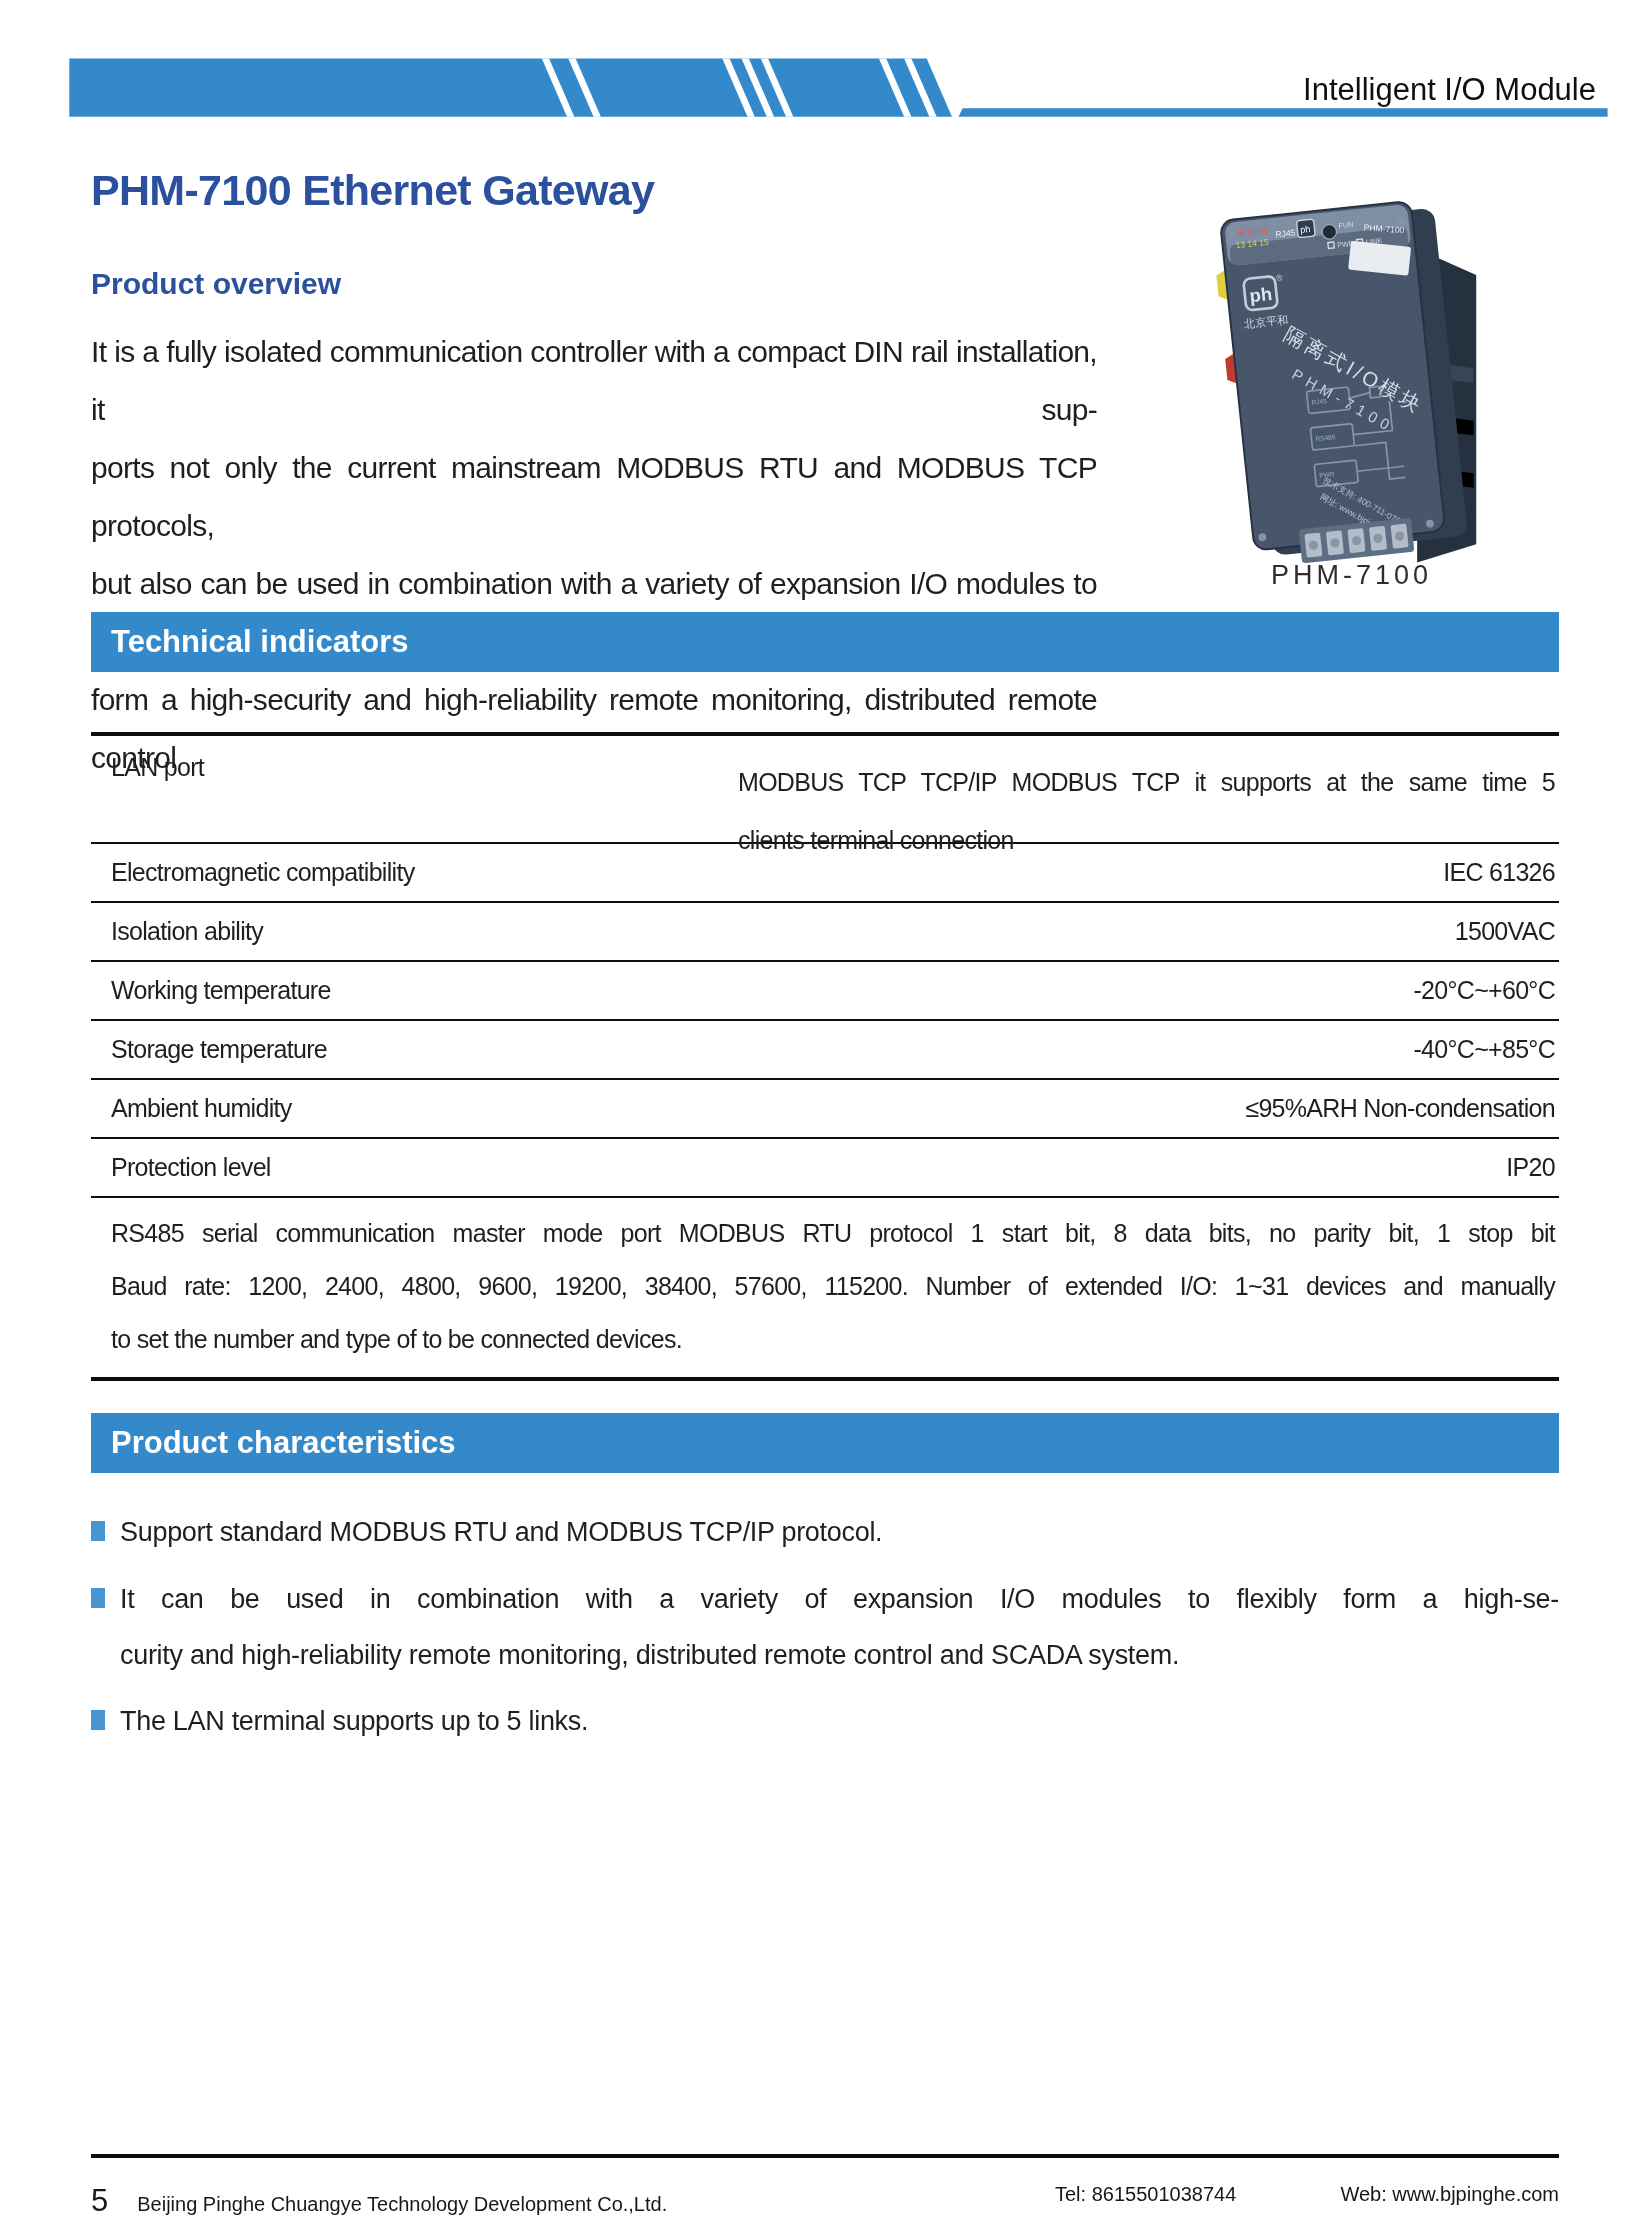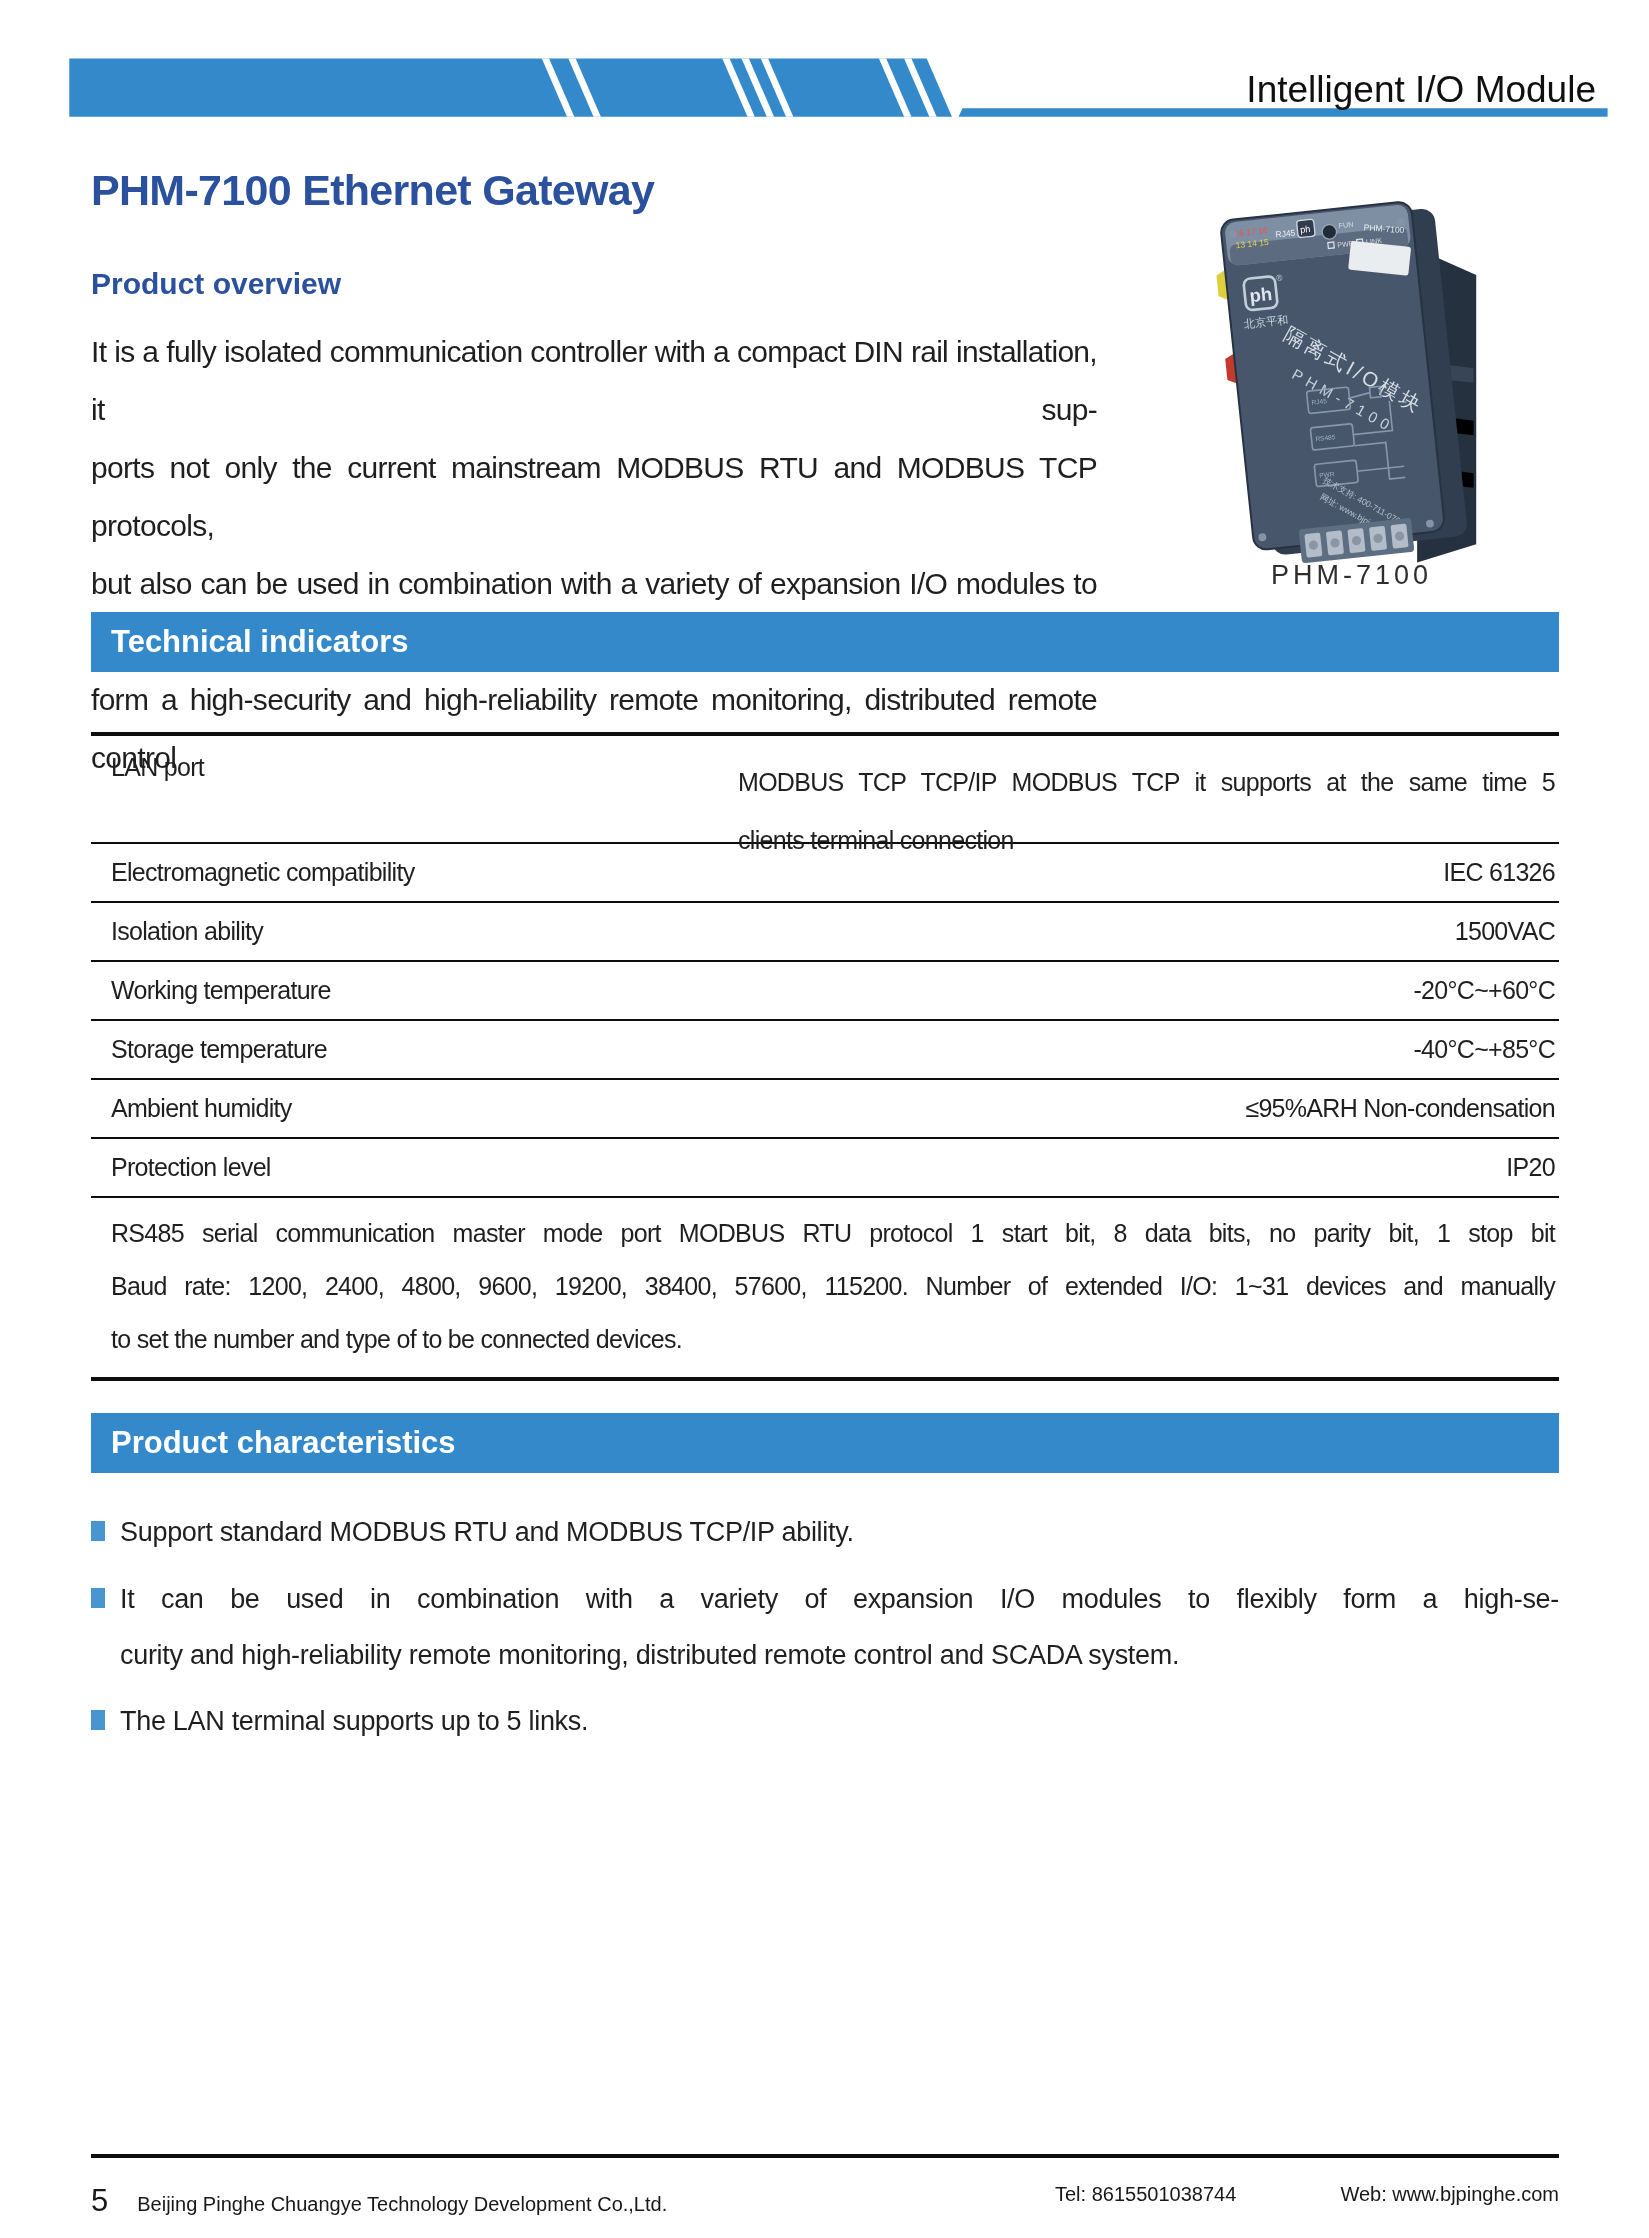--- a/index.html
+++ b/index.html
@@ -11,21 +11,21 @@
   }
   html,body{margin:0;padding:0;background:#9c9c9c;}
   .page{
     position:relative;width:1649px;height:2239px;background:#ffffff;
     font-family:"Liberation Sans",sans-serif;color:var(--text-dark);
     overflow:hidden;
   }
   
   .header-svg{position:absolute;left:0;top:0;width:1649px;height:146px;}
   .header-badge{
-    position:absolute;top:74px;right:53px;font-size:37px;line-height:31px;
+    position:absolute;top:74px;right:53px;font-size:31px;line-height:31px;
     color:#101010;letter-spacing:0;
   }
   
   .page-title{position:absolute;left:91px;top:166px;font-size:43px;font-weight:bold;color:var(--heading-blue);letter-spacing:-0.7px;}
   .overview-heading{position:absolute;left:91px;top:267px;font-size:30px;font-weight:bold;color:var(--heading-blue);}
   .overview-text{position:absolute;left:91px;top:323px;width:1006px;font-size:30px;letter-spacing:-0.7px;line-height:58px;}
   .jline{text-align:justify;text-align-last:justify;}
   
   .module-box{position:absolute;left:1212px;top:170px;width:279px;height:407px;}
   .module-caption{
@@ -239,21 +239,21 @@
     </div>
   </div>
 
   <div class="section-banner banner-characteristics">
     <span>Product characteristics</span>
   </div>
 
   <div class="bullets">
     <div class="bullet">
       <span class="bullet-marker"></span>
-      <div>Support standard MODBUS RTU and MODBUS TCP/IP ability.</div>
+      <div>Support standard MODBUS RTU and MODBUS TCP/IP protocol.</div>
     </div>
     <div class="bullet">
       <span class="bullet-marker"></span>
       <div class="jline">It can be used in combination with a variety of expansion I/O modules to flexibly form a high-se-</div>
       <div>curity and high-reliability remote monitoring, distributed remote control and SCADA system.</div>
     </div>
     <div class="bullet">
       <span class="bullet-marker"></span>
       <div>The LAN terminal supports up to 5 links.</div>
     </div>

